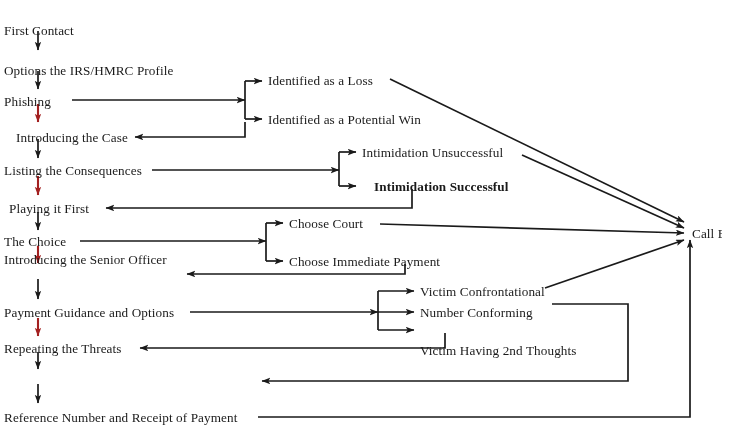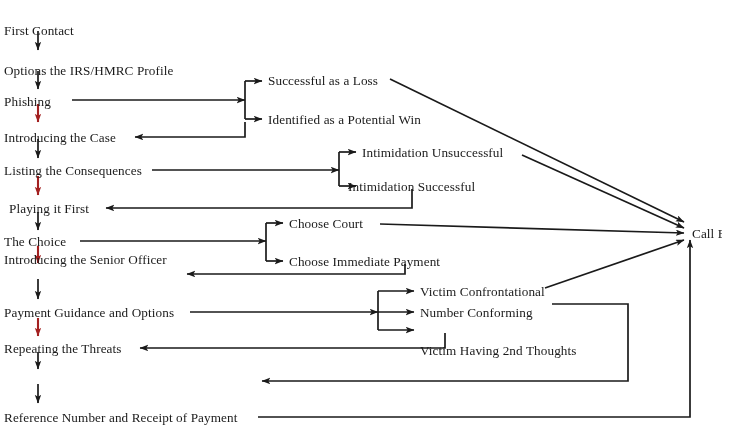--- a/index.html
+++ b/index.html
@@ -103,26 +103,26 @@
       <path d="M38,104 L38,122" marker-end="url(#ahr)"></path>
       <path d="M38,176 L38,195" marker-end="url(#ahr)"></path>
       <path d="M38,246 L38,263" marker-end="url(#ahr)"></path>
       <path d="M38,318 L38,336" marker-end="url(#ahr)"></path>
     </g>
   </svg>
 
   <div class="node" style="left:4px;  top:24px;">First Contact</div>
   <div class="node" style="left:4px;  top:64px;">Options the IRS/HMRC Profile</div>
   <div class="node" style="left:4px;  top:95px;">Phishing</div>
-  <div class="node" style="left:268px;top:74px;">Successful as a Loss</div>
+  <div class="node" style="left:268px;top:74px;">Identified as a Loss</div>
   <div class="node" style="left:268px;top:113px;">Identified as a Potential Win</div>
-  <div class="node" style="left:4px;  top:131px;">Introducing the Case</div>
+  <div class="node" style="left:16px;  top:131px;">Introducing the Case</div>
   <div class="node" style="left:4px;  top:164px;">Listing the Consequences</div>
   <div class="node" style="left:362px;top:146px;">Intimidation Unsuccessful</div>
-  <div class="node" style="left:348px;top:180px;">Intimidation Successful</div>
+  <div class="node" style="left:374px;top:180px;font-weight:bold;">Intimidation Successful</div>
   <div class="node" style="left:9px;  top:202px;">Playing it First</div>
   <div class="node" style="left:4px;  top:235px;">The Choice</div>
   <div class="node" style="left:289px;top:217px;">Choose Court</div>
   <div class="node" style="left:289px;top:255px;">Choose Immediate Payment</div>
   <div class="node" style="left:4px;top:253px;">Introducing the Senior Officer</div>
   <div class="node" style="left:4px;top:306px;">Payment Guidance and Options</div>
   <div class="node" style="left:420px;top:285px;">Victim Confrontational</div>
   <div class="node" style="left:420px;top:306px;">Number Conforming</div>
   <div class="node" style="left:420px;top:344px;">Victim Having 2nd Thoughts</div>
   <div class="node" style="left:4px;  top:342px;">Repeating the Threats</div>

